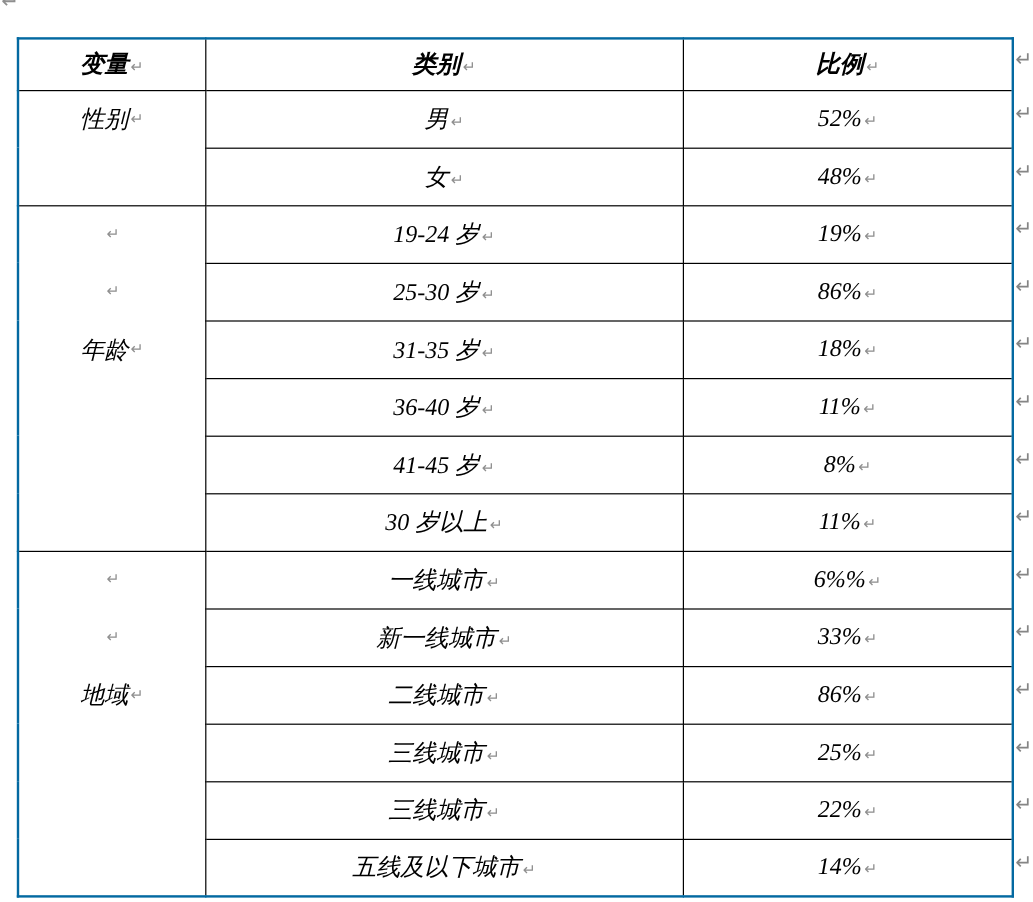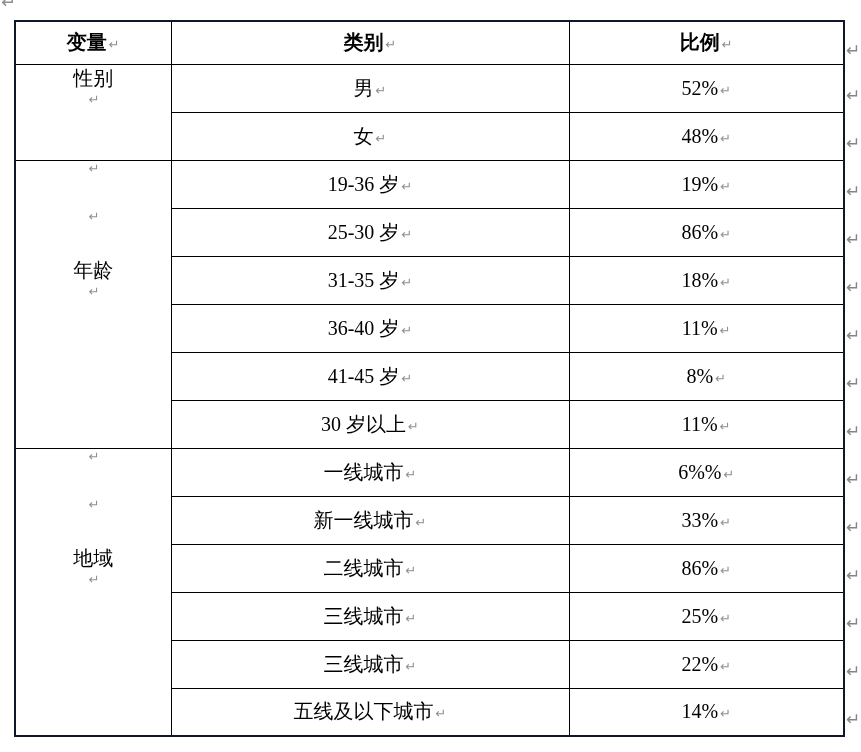--- a/index.html
+++ b/index.html
@@ -16,25 +16,26 @@
   }
   .page-mark {
     position: absolute;
     left: 1px; top: -9px;
     font-family: "DejaVu Sans", sans-serif;
     font-size: 18px;
     color: #8f8f8f;
   }
   table.doc-table {
     position: absolute;
-    left: 14px; top: 20px;
+    left: 14px; top: 31px;
     width: 829px;
     border-collapse: collapse;
     table-layout: fixed;
-    border: 2px solid #0f172a;
+    border: 2px solid #0369a1;
+    font-style: italic;
   }
   col.c1 { width: 156px; }
   col.c2 { width: 398px; }
   col.c3 { width: 275px; }
   .doc-table th, .doc-table td {
     border: 1px solid #000000;
     text-align: center;
     padding: 0;
     font-size: 20px;
     font-weight: normal;
@@ -42,21 +43,21 @@
     overflow: visible;
   }
   tr.header-row { height: 43px; }
   tr.data-row   { height: 48px; }
   .doc-table th { font-weight: bold; vertical-align: middle; }
   td.merged-cell { vertical-align: top; }
   .cell-line {
     height: 48px;
     display: flex;
     align-items: center;
-    flex-direction: column;
+    justify-content: center;
   }
   .mark {
     font-family: "DejaVu Sans", sans-serif;
     font-size: 13px;
     font-weight: normal;
     color: #8f8f8f;
     margin-left: 2px;
   }
   .marks-col {
     position: absolute;
@@ -124,21 +125,21 @@
               <span class="mark">↵</span>
             </div>
         <div class="cell-line">
               <span class="mark">↵</span>
             </div>
         <div class="cell-line">
               <span>年龄</span>
               <span class="mark">↵</span>
             </div>
       </td>
-      <td><span>19-36 岁</span><span class="mark">↵</span></td>
+      <td><span>19-24 岁</span><span class="mark">↵</span></td>
       <td><span>19%</span><span class="mark">↵</span></td>
     </tr>
     <tr class="data-row">
       <td><span>25-30 岁</span><span class="mark">↵</span></td>
       <td><span>86%</span><span class="mark">↵</span></td>
     </tr>
     <tr class="data-row">
       <td><span>31-35 岁</span><span class="mark">↵</span></td>
       <td><span>18%</span><span class="mark">↵</span></td>
     </tr>

